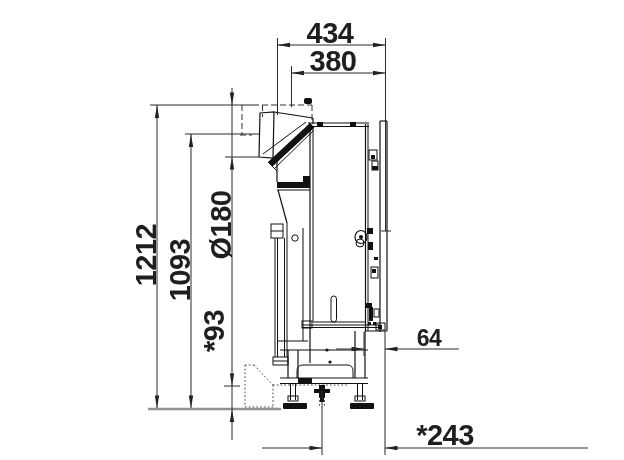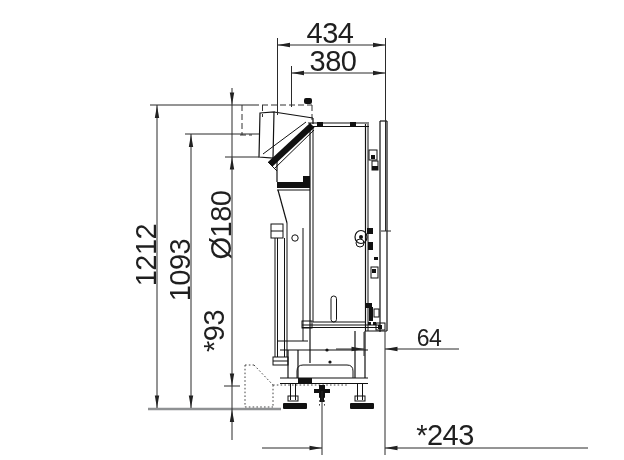--- a/index.html
+++ b/index.html
@@ -1,17 +1,17 @@
 <!DOCTYPE html>
 <html><head>
 <meta charset="utf-8">
 <style>
   html,body{margin:0;padding:0;background:#ffffff;}
   .stage{position:relative;width:624px;height:460px;background:#ffffff;overflow:hidden;
-         font-family:"Liberation Sans", sans-serif;}
+         font-family:"Liberation Sans", sans-serif;font-weight:bold;}
   svg{display:block;}
   text{fill:#1f1f1f;letter-spacing:-0.5px;}
   .dimtext{font-size:29px;}
   .dimtext-small{font-size:23px;}
   .thin{stroke:#2a2a2a;stroke-width:1;fill:none;}
   .outline{stroke:#111;stroke-width:1.2;fill:none;}
   .outline2{stroke:#111;stroke-width:1;fill:none;}
   .dark{fill:#111;stroke:none;}
   .dashed{stroke:#333;stroke-width:1;fill:none;stroke-dasharray:6 3;}
   .dotted{stroke:#444;stroke-width:1;fill:none;stroke-dasharray:1.6 2.2;}

